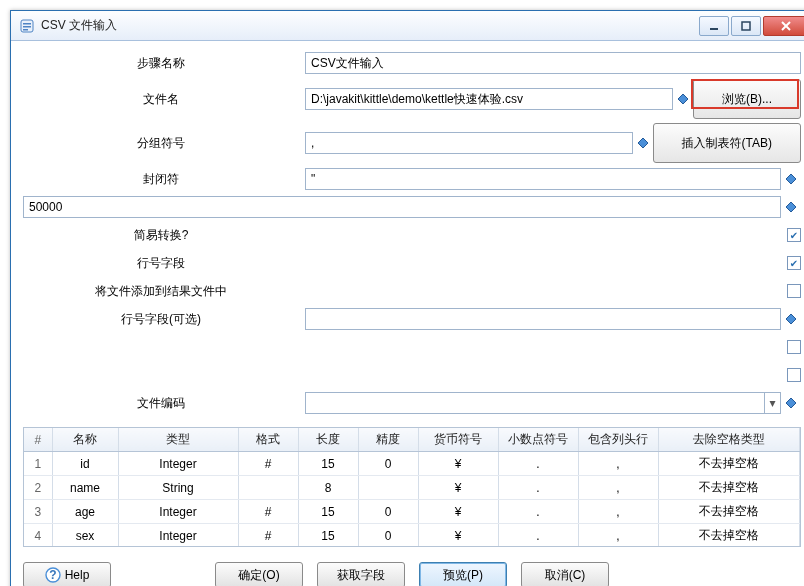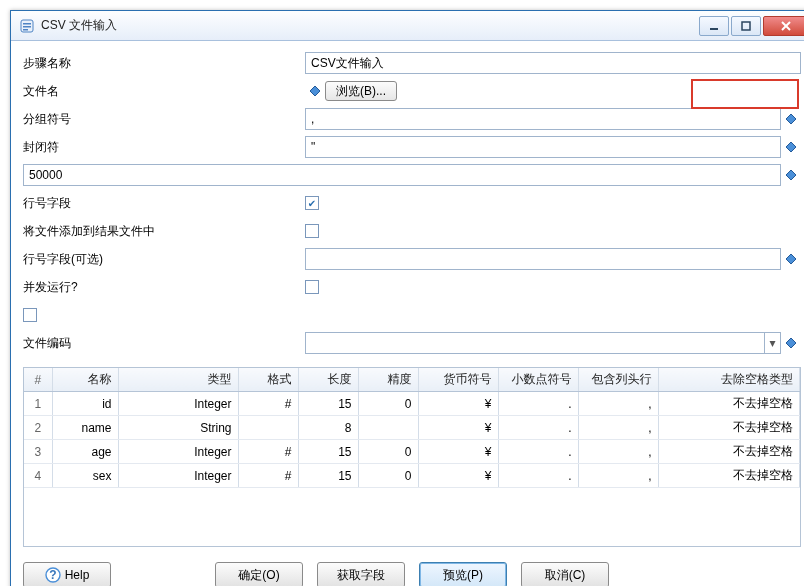--- a/index.html
+++ b/index.html
@@ -5,31 +5,31 @@
 * { box-sizing: border-box; margin: 0; padding: 0; font-family: "Microsoft YaHei", "Segoe UI", Tahoma, sans-serif; font-size: 12px; }
 body { background: #fff; padding: 10px; }
 .outer { width: 804px; height: 586px; border: 1px solid #2a6fb0; background: #fff; box-shadow: 0 0 4px rgba(0,0,0,0.25); display:flex; flex-direction:column;}
 .titlebar { height: 30px; background: linear-gradient(#fdfeff,#e6eef9); border-bottom: 1px solid #a8c0dd; display:flex; align-items:center; padding: 0 4px 0 8px; }
 .titlebar .icon { width:16px; height:16px; margin-right:6px; display:inline-flex; align-items:center; justify-content:center; }
 .titlebar .title { flex:1; color:#222; }
 .winbtn { width:30px; height:20px; margin-left:2px; display:inline-flex; align-items:center; justify-content:center; border:1px solid #8aa9cc; border-radius:2px; background:linear-gradient(#f5f9ff,#dbe7f6); }
 .winbtn.close { background: linear-gradient(#f08b8b,#d14b3b); border-color:#b23b2e; color:#fff; width:46px;}
 .content { flex:1; display:flex; flex-direction:column; padding: 10px 12px 8px 12px; overflow:hidden;}
 .form-row { display:flex; align-items:center; margin-bottom:4px; min-height:24px;}
-.form-row .label { width: 282px; text-align:left; padding-right:6px; color:#000;}
-.form-row .field { flex:1; display:flex; align-items:center; }
+.form-row .label { width: 282px; text-align:center; padding-right:6px; color:#000;}
+.form-row .field { flex:1; display:flex; align-items:center;justify-content:flex-end; }
 .txt { flex:1; height:22px; border:1px solid #a0b4cc; padding:2px 5px; background:#fff; color:#000; }
 .diamond { width:12px; height:12px; margin:0 4px; display:inline-flex; align-items:center; justify-content:center; }
 .diamond.blue svg polygon { fill:#4a8fd8; stroke:#235a99;}
-.btn { height:20px; padding:2px 10px; border:1px solid #8a8a8a; border-radius:3px; background:linear-gradient(#fcfcfc,#e6e6e6); cursor:pointer; display:inline-flex; align-items:center; }
+.btn { height:40px; padding:2px 28px; border:1px solid #8a8a8a; border-radius:3px; background:linear-gradient(#fcfcfc,#e6e6e6); cursor:pointer; display:inline-flex; align-items:center; }
 .checkbox { width:14px; height:14px; border:1px solid #7a97bb; background:#fff; display:inline-flex; align-items:center; justify-content:center; color:#2a6fb0; font-size:10px; }
 .checkbox.checked::after{ content:"✔"; font-size:10px; color:#2a6fb0;}
 .table-wrap { flex:1; border:1px solid #b5c4d6; margin-top:8px; overflow:hidden; }
 table { border-collapse:collapse; width:100%; table-layout:fixed;}
-th, td { border-right:1px solid #d4dde8; border-bottom:1px solid #e4e9f0; padding:3px 6px; text-align:right; height:22px; overflow:hidden; white-space:nowrap;}
+th, td { border-right:1px solid #d4dde8; border-bottom:1px solid #e4e9f0; padding:3px 6px; text-align:center; height:22px; overflow:hidden; white-space:nowrap;}
 th { background:linear-gradient(#f8fafd,#e9eff7); font-weight:normal; color:#222; border-bottom:1px solid #b5c4d6;}
 .bottombar { height:40px; display:flex; align-items:center; padding:0 12px; gap:14px; justify-content:center; position:relative;}
 .bottombar .help { position:absolute; left:12px; }
 .bigbtn { height:26px; min-width:88px; padding:2px 14px; border:1px solid #8a8a8a; border-radius:3px; background:linear-gradient(#fcfcfc,#e2e2e2); display:inline-flex; align-items:center; justify-content:center; }
 .bigbtn.focus { border-color:#3c7fb1; box-shadow:0 0 0 1px #7fb7e6 inset; background:linear-gradient(#eef6ff,#d3e7f8);}
 .highlight-frame { border:2px solid #d93a2b; position:absolute; pointer-events:none; }
 .select-arrow { width:16px; height:20px; border-left:1px solid #a0b4cc; display:inline-flex; align-items:center; justify-content:center; color:#555;}
 .select { flex:1; height:22px; border:1px solid #a0b4cc; display:flex; align-items:center; background:#fff; }
 .select .selval { flex:1; padding:0 5px; }
 .hash-col{width:28px; text-align:center; color:#666;}
@@ -72,38 +72,40 @@
     <div class="form-row">
       <div class="label">步骤名称</div>
       <div class="field">
         <input class="txt" value="CSV文件输入" style="">
       </div>
     </div>
 
     <div class="form-row" style="position:relative;">
       <div class="label">文件名</div>
       <div class="field">
+        <input class="txt" value="D:\javakit\kittle\demo\kettle快速体验.csv" style="">
         <span class="diamond blue">
             <svg width="10" height="10">
               <polygon points="5,0 10,5 5,10 0,5"></polygon>
             </svg>
           </span>
         <button class="btn">浏览(B)...</button>
       </div>
     </div>
 
     <div class="form-row">
       <div class="label">分组符号</div>
       <div class="field">
         <input class="txt" value="," style="">
         <span class="diamond blue">
             <svg width="10" height="10">
               <polygon points="5,0 10,5 5,10 0,5"></polygon>
             </svg>
           </span>
+        <button class="btn">插入制表符(TAB)</button>
       </div>
     </div>
 
     <div class="form-row">
       <div class="label">封闭符</div>
       <div class="field">
         <input class="txt" value="&quot;" style="">
         <span class="diamond blue">
             <svg width="10" height="10">
               <polygon points="5,0 10,5 5,10 0,5"></polygon>
@@ -116,20 +118,26 @@
       <div class="field">
         <input class="txt" value="50000" style="">
         <span class="diamond blue">
             <svg width="10" height="10">
               <polygon points="5,0 10,5 5,10 0,5"></polygon>
             </svg>
           </span>
       </div>
     </div>
 
+    <div class="form-row">
+      <div class="label">简易转换?</div>
+      <div class="field">
+          <span class="checkbox checked"></span>
+        </div>
+    </div>
 
     <div class="form-row">
       <div class="label">行号字段</div>
       <div class="field">
           <span class="checkbox checked"></span>
         </div>
     </div>
 
     <div class="form-row">
       <div class="label">将文件添加到结果文件中</div>
@@ -144,21 +152,20 @@
         <input class="txt" value="" style="">
         <span class="diamond blue">
             <svg width="10" height="10">
               <polygon points="5,0 10,5 5,10 0,5"></polygon>
             </svg>
           </span>
       </div>
     </div>
 
     <div class="form-row">
-      <div class="label">并发运行?</div>
       <div class="field">
           <span class="checkbox"></span>
         </div>
     </div>
 
     <div class="form-row">
       <div class="field">
           <span class="checkbox"></span>
         </div>
     </div>

